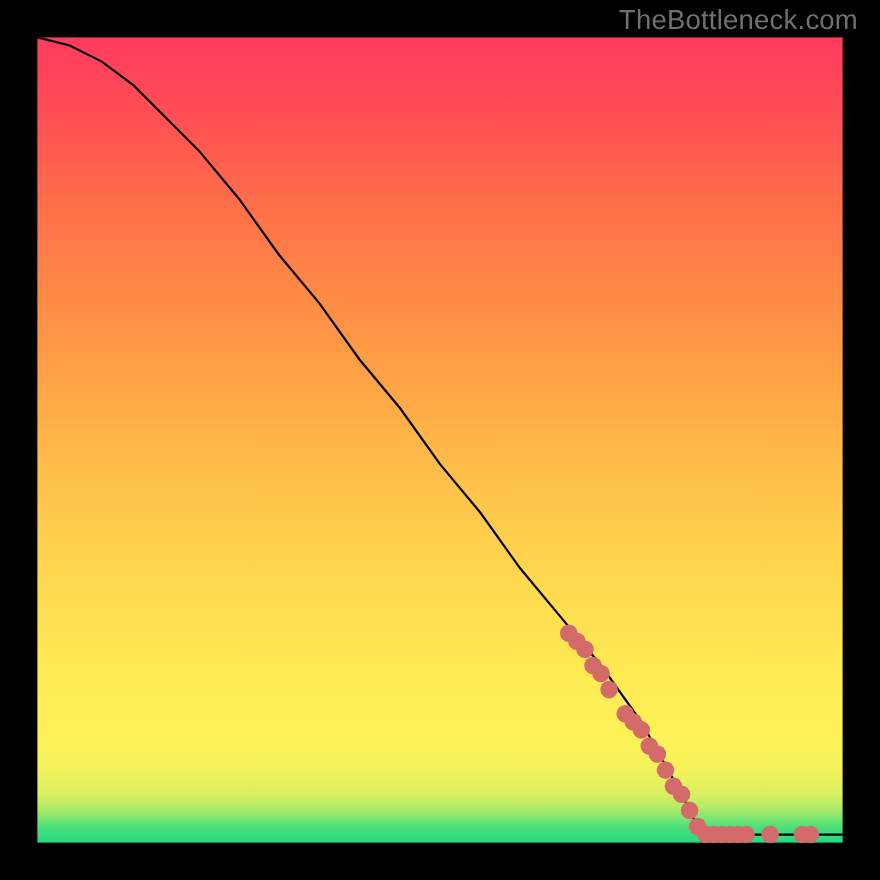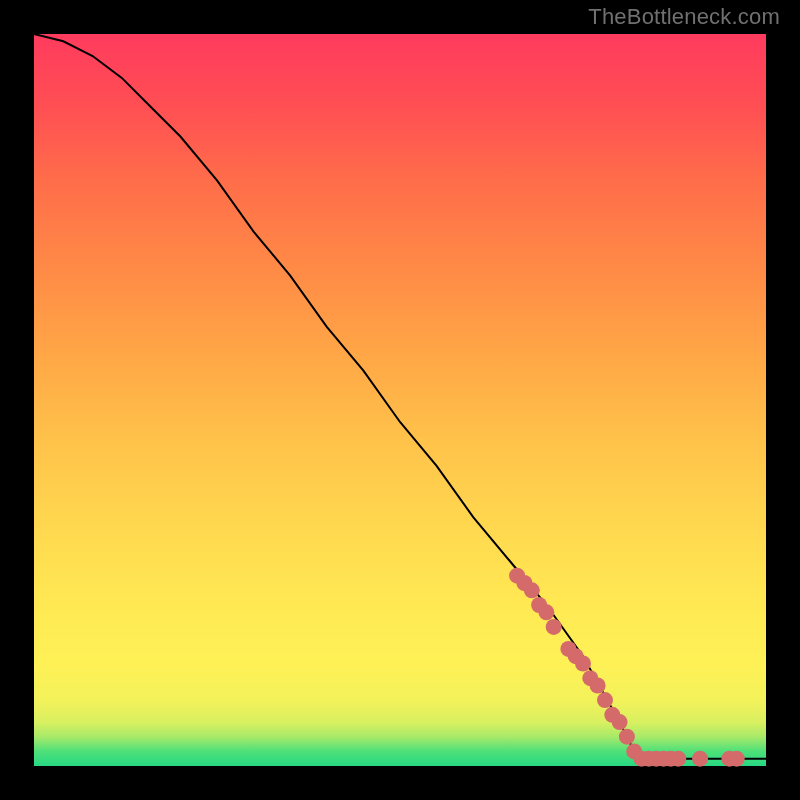--- a/index.html
+++ b/index.html
@@ -15,21 +15,21 @@
     position: relative;
     width: 800px;
     height: 800px;
     background: #000;
   }
   .watermark {
     position: absolute;
     top: 4px;
     right: 20px;
     color: #707070;
-    font-size: 22px;
+    font-size: 25px;
     font-weight: 500;
     letter-spacing: 0.2px;
   }
   .plot-area {
     position: absolute;
     left: 34px;
     top: 34px;
     width: 732px;
     height: 732px;
     

